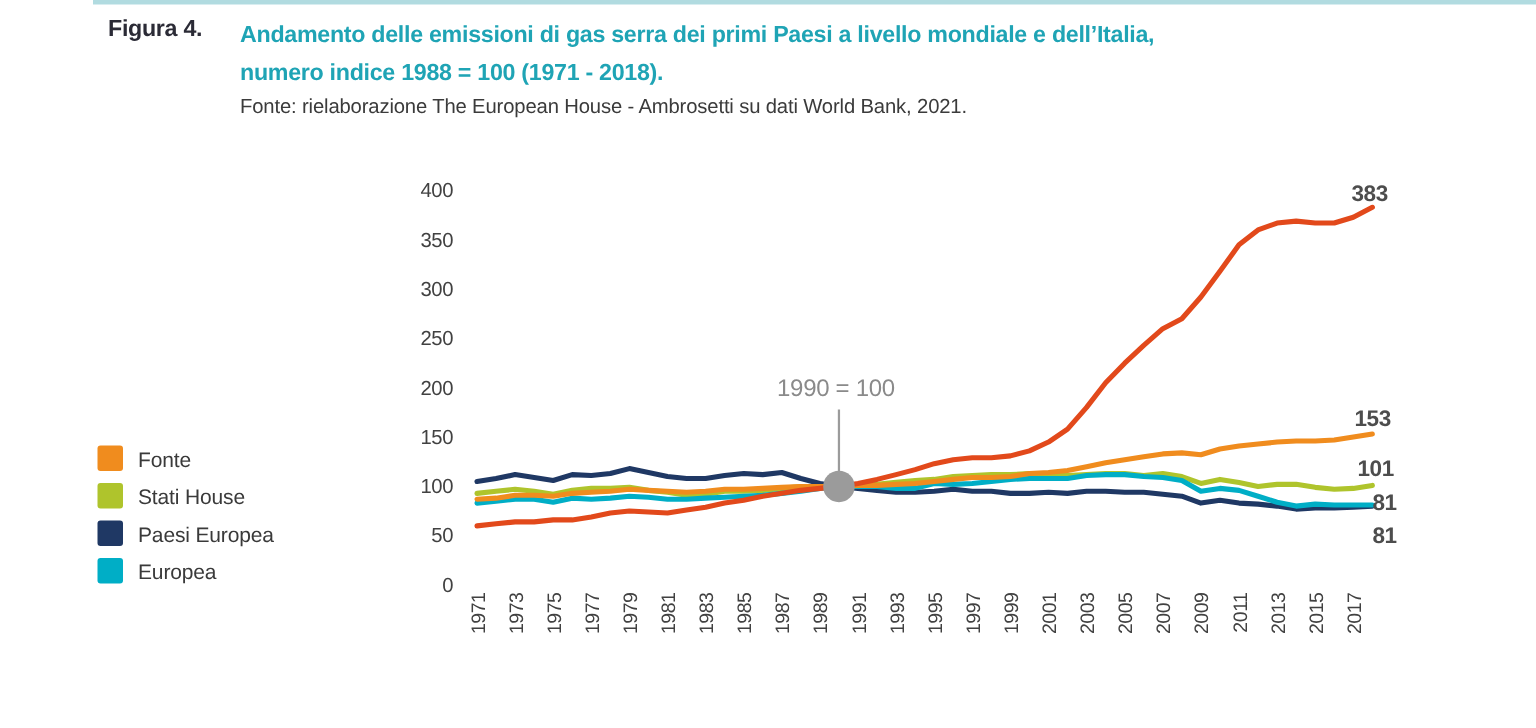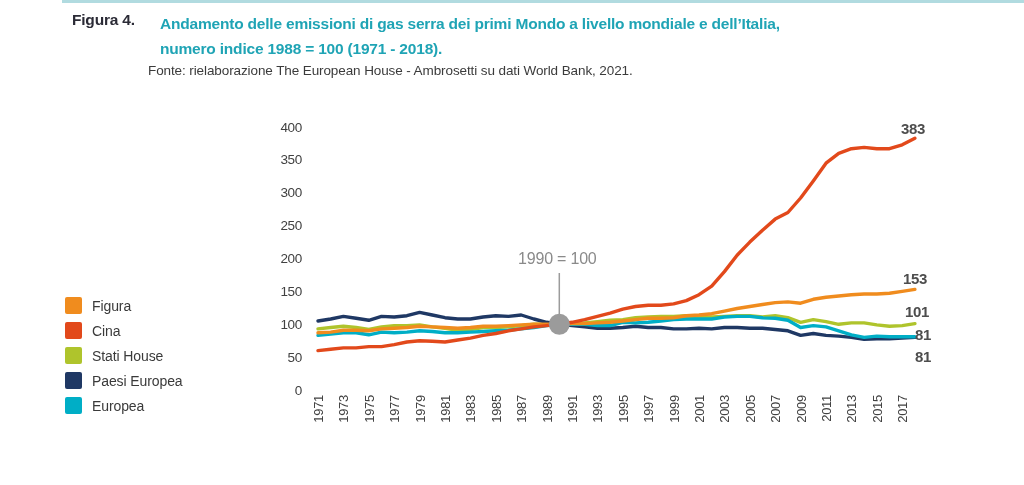--- a/index.html
+++ b/index.html
@@ -3,21 +3,21 @@
 <meta charset="utf-8">
 <style>
   html,body{margin:0;padding:0;background:#ffffff;}
   .page{position:relative;width:1024px;height:485px;background:#ffffff;overflow:hidden;
         font-family:"Liberation Sans",sans-serif;text-decoration:underline;}
   .top-rule{position:absolute;left:62px;top:0;width:962px;height:3px;background:#9ed2d8;opacity:.8;}
   .fig-label{position:absolute;left:72px;top:11px;font-size:15.5px;font-weight:bold;
              color:#2b2b36;letter-spacing:-.2px;}
   .fig-title{position:absolute;left:160px;top:11px;font-size:15.5px;font-weight:bold;
              color:#1fa4b5;letter-spacing:-.2px;line-height:25px;width:840px;}
-  .fig-source{position:absolute;left:148px;top:63px;font-size:13.5px;color:#3b3b3b;letter-spacing:-.1px;}
+  .fig-source{position:absolute;left:160px;top:63px;font-size:13.5px;color:#3b3b3b;letter-spacing:-.1px;}
   .legend{position:absolute;left:65px;top:297px;}
   .legend-item{display:flex;align-items:center;height:17px;margin-bottom:8px;}
   .legend-swatch{width:17px;height:17px;border-radius:2px;flex:0 0 17px;}
   .legend-label{margin-left:10px;font-size:14px;color:#3a3a3a;letter-spacing:-.1px;white-space:nowrap;}
   svg.chart{position:absolute;left:0;top:0;}
   .ticktext{font-family:"Liberation Sans",sans-serif;font-size:13px;font-weight:500;
             fill:#414141;letter-spacing:-.3px;}
   .ytick{font-size:13.5px;}
   .endlabel{font-family:"Liberation Sans",sans-serif;font-size:15px;font-weight:600;
             fill:#4d4d4d;letter-spacing:-.3px;}
@@ -27,34 +27,30 @@
 </head>
 <body>
 
 <div class="page">
 
   <div class="top-rule"></div>
 
   <div class="fig-label">Figura 4.</div>
 
   <div class="fig-title">
-    <div>Andamento delle emissioni di gas serra dei primi Mondo a livello mondiale e dell’Italia,</div>
+    <div>Andamento delle emissioni di gas serra dei primi Paesi a livello mondiale e dell’Italia,</div>
     <div>numero indice 1988 = 100 (1971 - 2018).</div>
   </div>
 
   <div class="fig-source">Fonte: rielaborazione The European House -  Ambrosetti su dati World Bank, 2021.</div>
 
   <div class="legend">
     <div class="legend-item">
       <span class="legend-swatch" style="background-color: rgb(240, 140, 30);"></span>
-      <span class="legend-label">Figura</span>
-    </div>
-    <div class="legend-item">
-      <span class="legend-swatch" style="background-color: rgb(226, 73, 27);"></span>
-      <span class="legend-label">Cina</span>
+      <span class="legend-label">Fonte</span>
     </div>
     <div class="legend-item">
       <span class="legend-swatch" style="background-color: rgb(175, 196, 44);"></span>
       <span class="legend-label">Stati House</span>
     </div>
     <div class="legend-item">
       <span class="legend-swatch" style="background-color: rgb(31, 56, 100);"></span>
       <span class="legend-label">Paesi Europea</span>
     </div>
     <div class="legend-item">

